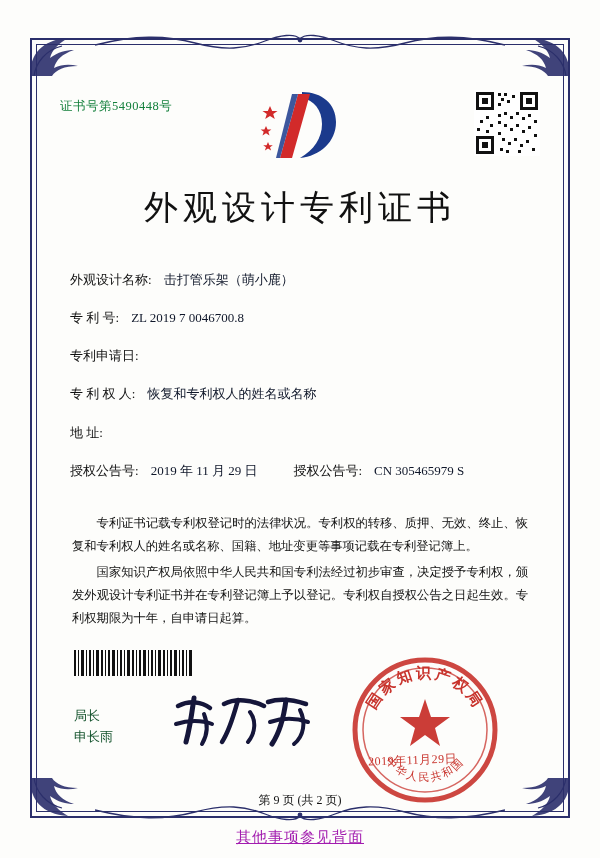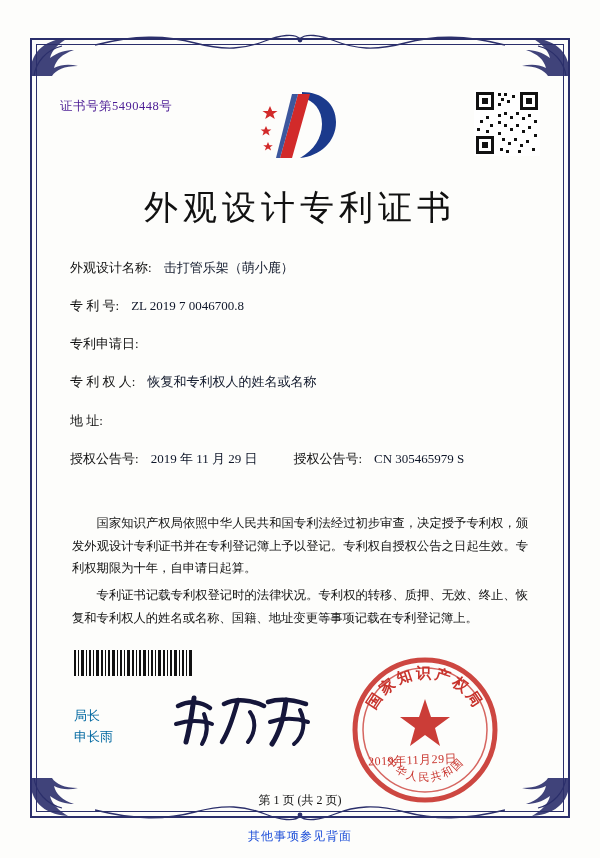--- a/index.html
+++ b/index.html
@@ -70,21 +70,21 @@
     transform: scaleY(-1);
   }
 
   
   .cert-no {
     position: absolute;
     left: 60px;
     top: 98px;
     font-size: 12.5px;
     letter-spacing: 0.5px;
-    color: #4c1d95;
+    color: #15803d;
   }
   .logo {
     position: absolute;
     left: 258px;
     top: 88px;
     width: 84px;
     height: 74px;
   }
   .qr {
     position: absolute;
@@ -114,20 +114,21 @@
     left: 70px;
     top: 258px;
     width: 465px;
     font-size: 13px;
     line-height: 1.55;
   }
   .frow {
     display: flex;
     align-items: flex-start;
     margin-bottom: 18px;
+    margin-top: 12px;
   }
   .flabel {
     flex: 0 0 auto;
     white-space: nowrap;
     color: #111;
   }
   .fvalue {
     margin-left: 12px;
     color: #0f172a;
   }
@@ -166,21 +167,21 @@
     height: 26px;
   }
 
   
   .sig-label {
     position: absolute;
     left: 74px;
     top: 705px;
     font-size: 13px;
     line-height: 1.65;
-    color: #0369a1;
+    color: #14532d;
   }
   .sig-hand {
     position: absolute;
     left: 168px;
     top: 690px;
     width: 150px;
     height: 62px;
   }
 
   
@@ -208,23 +209,24 @@
     top: 792px;
     text-align: center;
     font-size: 12px;
     color: #111;
   }
   .footnote {
     position: absolute;
     left: 0; right: 0;
     top: 828px;
     text-align: center;
-    font-size: 12px;
-    color: #1d4ed8;
+    font-size: 15px;
+    color: #a21caf;
     letter-spacing: 1px;
+    text-decoration: underline;
   }
 </style>
 </head>
 <body>
 
 <div class="page">
 
   <div class="border-outer"></div>
   <div class="border-inner"></div>
 
@@ -368,22 +370,22 @@
       </span>
       <span class="col2">
         <span class="flabel">授权公告号:</span>
         <span class="fvalue">CN 305465979 S</span>
       </span>
     </div>
 
   </div>
 
   <div class="paras">
+    <p>专利证书记载专利权登记时的法律状况。专利权的转移、质押、无效、终止、恢复和专利权人的姓名或名称、国籍、地址变更等事项记载在专利登记簿上。</p>
     <p>国家知识产权局依照中华人民共和国专利法经过初步审查，决定授予专利权，颁发外观设计专利证书并在专利登记簿上予以登记。专利权自授权公告之日起生效。专利权期限为十年，自申请日起算。</p>
-    <p>专利证书记载专利权登记时的法律状况。专利权的转移、质押、无效、终止、恢复和专利权人的姓名或名称、国籍、地址变更等事项记载在专利登记簿上。</p>
   </div>
 
   <div class="barcode">
     <svg viewBox="0 0 120 26" width="120" height="26">
       <g fill="#111">
         <rect x="0" y="0" width="2" height="26"></rect>
           <rect x="4" y="0" width="1" height="26"></rect>
         <rect x="7" y="0" width="3" height="26"></rect>
           <rect x="12" y="0" width="1" height="26"></rect>
         <rect x="15" y="0" width="2" height="26"></rect>
@@ -452,16 +454,16 @@
         <textPath href="#sealTop" startOffset="50%" text-anchor="middle">国家知识产权局</textPath>
       </text>
       <path id="sealBot" d="M 26 86 A 50 50 0 0 0 124 86" fill="none"></path>
       <text font-family="'DejaVu Serif','Liberation Serif',serif" font-size="11" fill="#c8332c" letter-spacing="2">
         <textPath href="#sealBot" startOffset="50%" text-anchor="middle">中华人民共和国</textPath>
       </text>
     </svg>
   </div>
   <div class="seal-date">2019年11月29日</div>
 
-  <div class="page-no">第 1 页 (共 2 页)</div>
+  <div class="page-no">第 9 页 (共 2 页)</div>
   <div class="footnote">其他事项参见背面</div>
 
 </div>
 
 </body></html>

